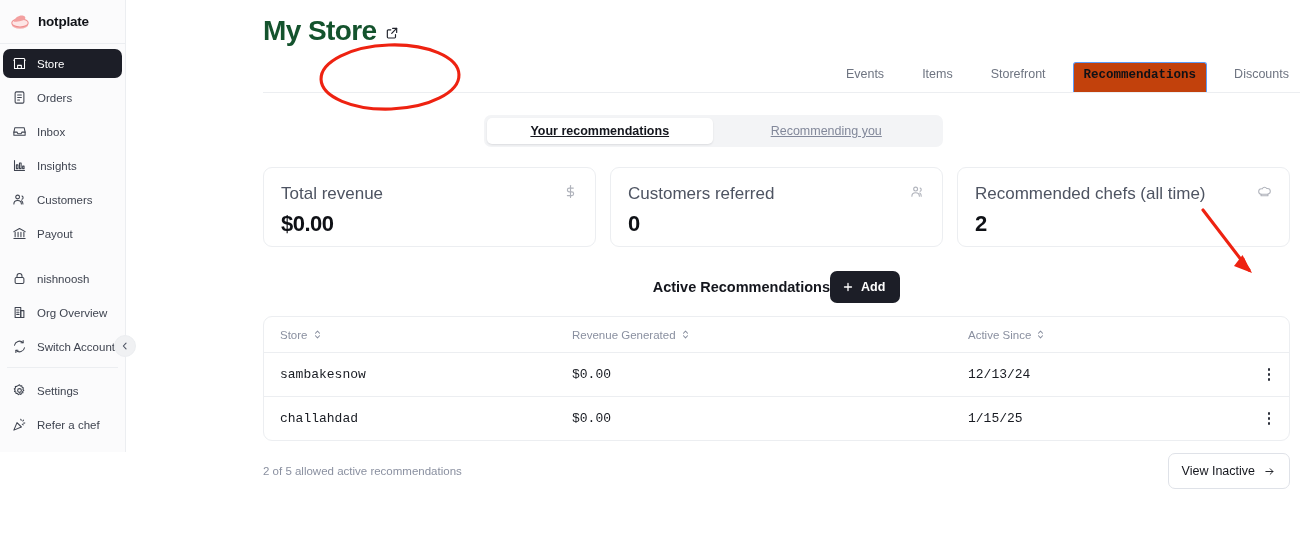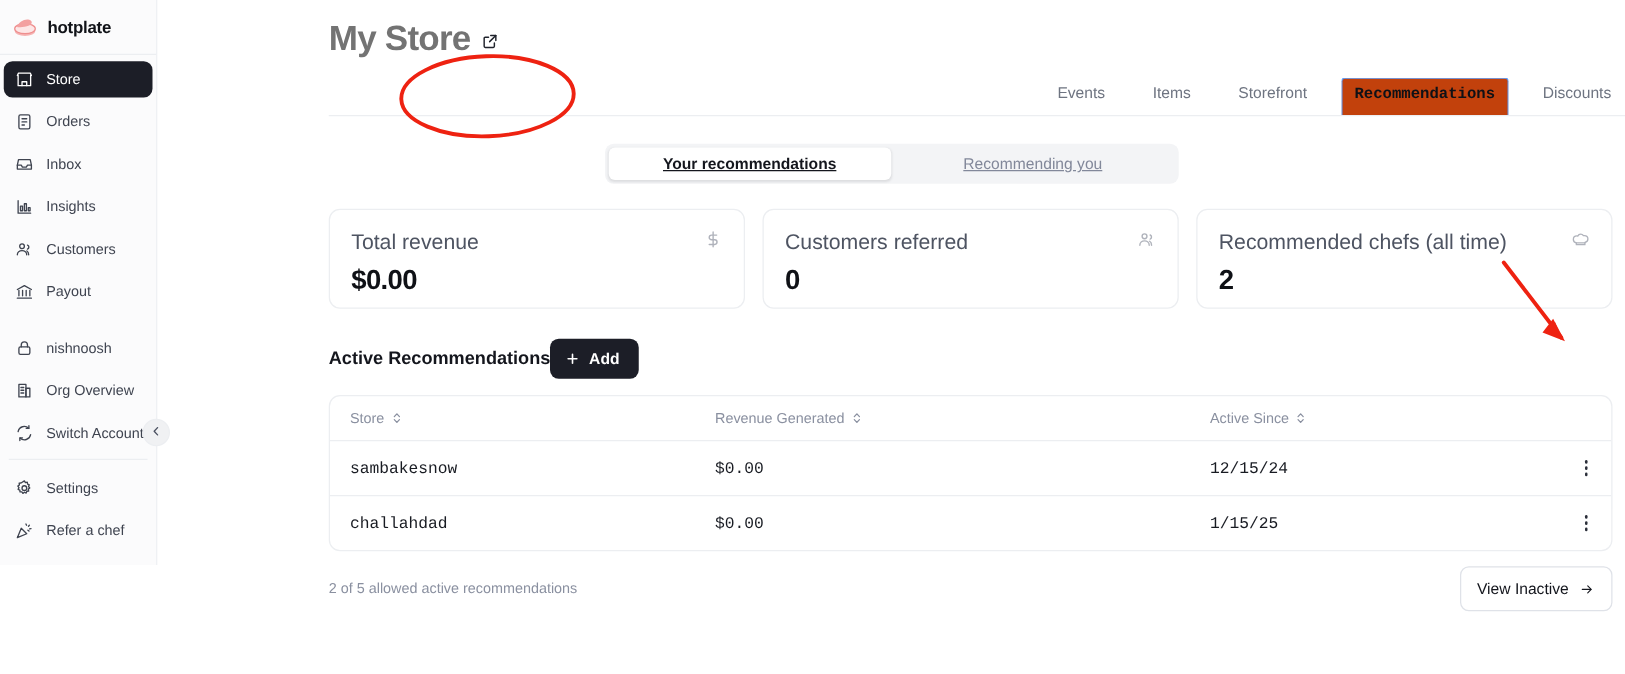--- a/index.html
+++ b/index.html
@@ -53,21 +53,21 @@
     display: flex; align-items: center; justify-content: center;
     cursor: pointer; z-index: 6;
   }
 
   
   .main { flex: 1; height: 539px; position: relative; background: #ffffff; }
 
   .page-head { padding: 14px 0 0 137px; }
   .page-title-row { display: flex; align-items: center; gap: 9px; }
   .page-title {
-    font-size: 28px; font-weight: bold; color: #737373;
+    font-size: 28px; font-weight: bold; color: #14532d;
     letter-spacing: -0.6px; line-height: 34px;
   }
   .ext-link { width: 14px; height: 14px; display: block; cursor: pointer; margin-top: 4px; }
 
   .tabs {
     display: flex; align-items: flex-end; gap: 16px;
     margin-top: 13px; border-bottom: 1px solid #eceef1;
     padding-left: 0;
     justify-content: flex-end;
   }
@@ -109,21 +109,21 @@
   .card-top { display: flex; align-items: flex-start; justify-content: space-between; }
   .card-label { font-size: 17px; color: #4e5462; }
   .card-ico { width: 15px; height: 15px; display: block; opacity: .55; }
   .card-value {
     font-size: 22px; font-weight: bold; color: #0f1116;
     letter-spacing: -0.5px; margin-top: 7px;
   }
 
   
   .section-row {
-    display: flex; align-items: center; justify-content: flex-start;
+    display: flex; align-items: center; justify-content: center;
     padding: 0 10px 0 137px; margin-top: 24px;
   }
   .section-title { font-size: 14.5px; font-weight: bold; color: #14161d; }
   .add-btn {
     display: flex; align-items: center; gap: 7px;
     background: #1c1e27; color: #ffffff; border: none;
     height: 32px; padding: 0 15px 0 12px; border-radius: 7px;
     font-size: 12.5px; font-weight: bold; cursor: pointer;
     font-family: "Liberation Sans", sans-serif;
   }
@@ -428,21 +428,21 @@
                 <path d="M3 9.8L6 13l3-3.2"></path>
             </svg>
           </span>
         </div>
         <div class="c-menu"></div>
       </div>
 
       <div class="t-row t-body-row">
         <div class="c-store">sambakesnow</div>
         <div class="c-rev">$0.00</div>
-        <div class="c-since">12/15/24</div>
+        <div class="c-since">12/13/24</div>
         <div class="c-menu">
           <span class="dots">
               <i></i>
               <i></i>
               <i></i>
             </span>
         </div>
       </div>
 
       <div class="t-row t-body-row">

